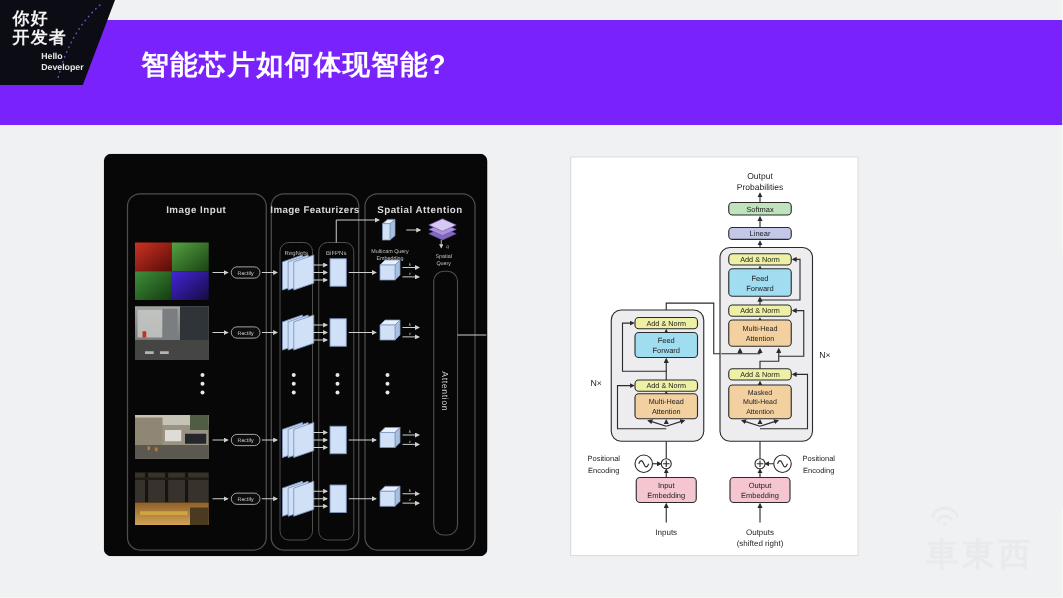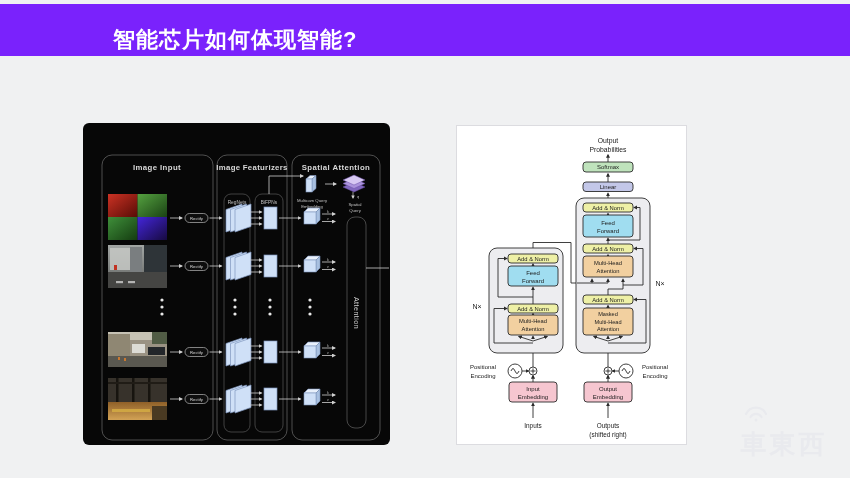--- a/index.html
+++ b/index.html
@@ -1,18 +1,18 @@
 <!DOCTYPE html>
 <html><head>
 <meta charset="utf-8">
 <style>
   html,body{margin:0;padding:0;}
   .page{position:relative;width:850px;height:478px;overflow:hidden;
     font-family:"Liberation Sans","DejaVu Sans",sans-serif;background:#f0f1f2;}
-  .topbar{position:absolute;left:0;top:4px;width:850px;height:52px;background:#7a22fc;}
+  .topbar{position:absolute;left:0;top:16px;width:850px;height:84px;background:#7a22fc;}
   .slide-title{position:absolute;left:113px;top:21px;color:#ffffff;font-size:22px;
     font-weight:700;letter-spacing:1px;}
   .logo{position:absolute;left:0;top:0;width:92px;height:68px;background:#0c0c14;
     clip-path:polygon(0 0,100% 0,72% 100%,0 100%);}
   .logo-zh{position:absolute;left:10px;top:7px;color:#f2f2f2;font-size:13.5px;
     font-weight:700;line-height:15px;letter-spacing:1px;}
   .logo-en{position:absolute;left:33px;top:42px;color:#e8e8e8;font-size:7px;
     font-weight:600;line-height:8.5px;}
   .logo-curve{position:absolute;left:0;top:0;}
   .hydranet-svg{position:absolute;left:83px;top:123px;}
@@ -22,20 +22,33 @@
 </style>
 </head>
 <body>
 
 <div class="page" style="background: rgb(240, 241, 242);">
 
   <div class="topbar" style="background: rgb(122, 34, 252);">
     <div class="slide-title">智能芯片如何体现智能?</div>
   </div>
 
+  <div class="logo">
+    <svg class="logo-curve" width="92" height="68" viewBox="0 0 92 68">
+      <path d="M80,4 C62,20 52,40 46,64" fill="none" stroke="#7d6ce8" stroke-width="1.1" stroke-dasharray="0.6 3.6" stroke-linecap="round" opacity="0.8"></path>
+    </svg>
+    <div class="logo-zh">
+      <div>你好</div>
+      <div>开发者</div>
+    </div>
+    <div class="logo-en">
+      <div>Hello</div>
+      <div>Developer</div>
+    </div>
+  </div>
 
   <svg class="hydranet-svg" width="307" height="322" viewBox="0 0 307 322">
     <defs>
       <marker id="ah" viewBox="0 0 8 8" refX="6" refY="4" markerWidth="5" markerHeight="5" orient="auto">
         <path d="M0,0 L8,4 L0,8 Z" fill="#cfcfcf"></path>
       </marker>
       <linearGradient id="gRed" x1="0" y1="0" x2="1" y2="1">
           <stop offset="0" stop-color="#cc3224"></stop>
           <stop offset="1" stop-color="#570c06"></stop>
         </linearGradient>

